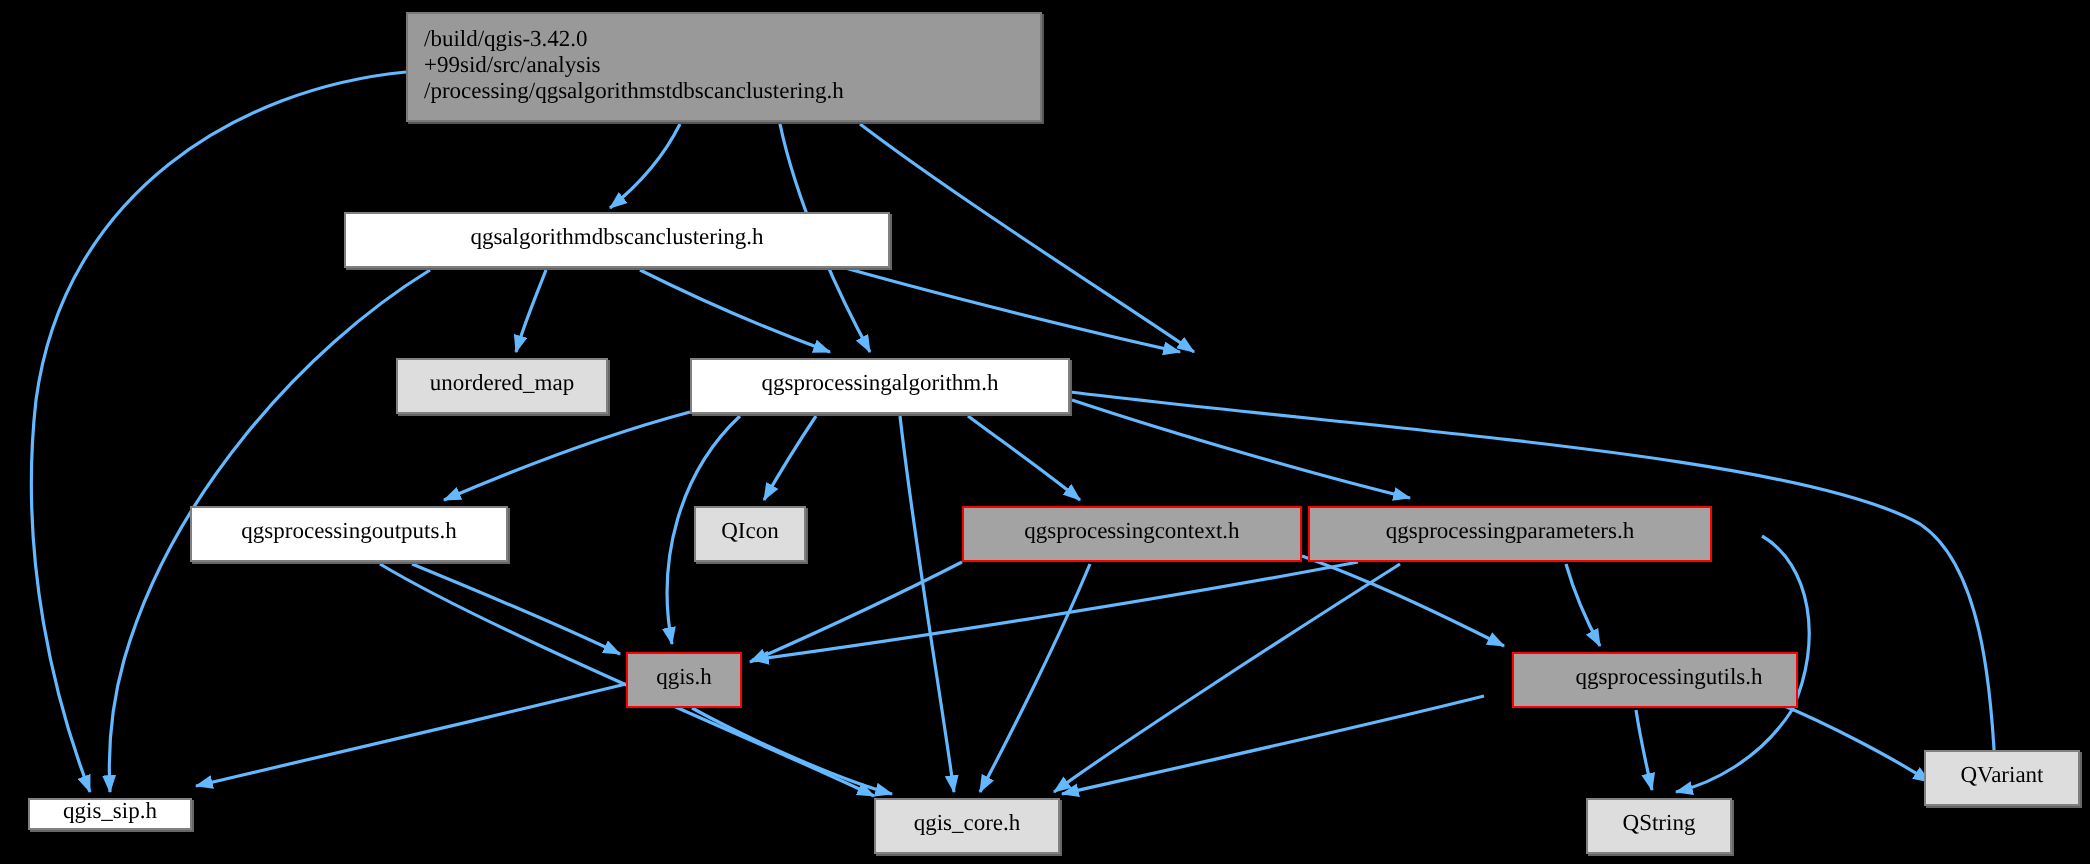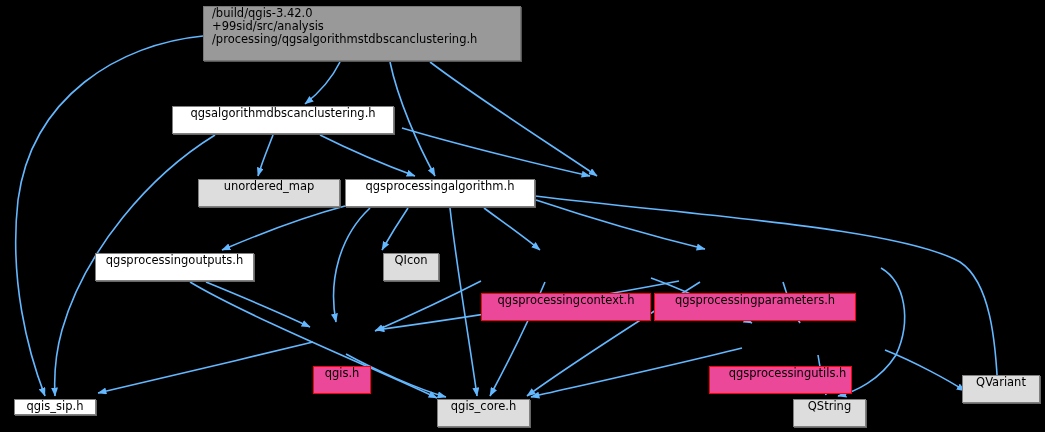--- a/index.html
+++ b/index.html
@@ -1,26 +1,26 @@
 <!DOCTYPE html>
 <html><head>
 <meta charset="utf-8">
 <style>
   html,body{margin:0;padding:0;background:#000;}
   #canvas{position:relative;width:1045px;height:432px;background:#000;
           font-family:"DejaVu Sans","Liberation Sans",sans-serif;overflow:hidden;}
   svg#edges{position:absolute;left:0;top:0;width:1045px;height:432px;}
-  .node{position:absolute;box-sizing:border-box;display:flex;
+  .node{position:absolute;box-sizing:border-box;display:flex;align-items:center;
         justify-content:center;text-align:center;line-height:1.15;
-        font-size:11.5px;color:#000;white-space:pre;}
+        font-size:11.5px;color:#000;white-space:pre;font-family:Liberation Serif, serif;}
   .n-root{background:#999999;border:1px solid #787878;box-shadow:1px 1px 0 #555;
           justify-content:flex-start;text-align:left;padding-left:8px;font-size:11.5px;}
   .n-white{background:#ffffff;border:1px solid #808080;box-shadow:1px 1px 0 #666;}
   .n-grey{background:#dddddd;border:1px solid #808080;box-shadow:1px 1px 0 #666;}
-  .n-red{background:#ec4899;border:1.6px solid #ff0000;margin-top:40px;}
+  .n-red{background:#a3a3a3;border:1.6px solid #ff0000;}
   .lbl{pointer-events:none;}
 </style>
 </head>
 <body>
 
 <div id="canvas">
 
   <svg id="edges" viewBox="0 0 1045 432">
     <defs>
       <marker id="ah" markerWidth="9" markerHeight="7" refX="8.4" refY="3.5" orient="auto" markerUnits="userSpaceOnUse">
@@ -89,54 +89,54 @@
 
     </g>
   </svg>
 
   <div class="node n-root" style="left:203px;top:6px;width:318px;height:55px;">
     <span class="lbl">/build/qgis-3.42.0
 +99sid/src/analysis
 /processing/qgsalgorithmstdbscanclustering.h</span>
   </div>
 
-  <div class="node n-white" style="left:172px;top:106px;width:222px;height:28px;">
+  <div class="node n-white" style="left:172px;top:106px;width:273px;height:28px;">
     <span class="lbl">qgsalgorithmdbscanclustering.h</span>
   </div>
 
-  <div class="node n-grey" style="left:198px;top:179px;width:142px;height:28px;">
+  <div class="node n-grey" style="left:198px;top:179px;width:106px;height:28px;">
     <span class="lbl">unordered_map</span>
   </div>
 
   <div class="node n-white" style="left:345px;top:179px;width:190px;height:28px;">
     <span class="lbl">qgsprocessingalgorithm.h</span>
   </div>
 
 
   <div class="node n-white" style="left:95px;top:253px;width:159px;height:28px;">
     <span class="lbl">qgsprocessingoutputs.h</span>
   </div>
 
-  <div class="node n-grey" style="left:347px;top:253px;width:56px;height:28px;margin-left:36px;">
+  <div class="node n-grey" style="left:347px;top:253px;width:56px;height:28px;">
     <span class="lbl">QIcon</span>
   </div>
 
   <div class="node n-red" style="left:481px;top:253px;width:170px;height:28px;">
     <span class="lbl">qgsprocessingcontext.h</span>
   </div>
 
   <div class="node n-red" style="left:654px;top:253px;width:202px;height:28px;">
     <span class="lbl">qgsprocessingparameters.h</span>
   </div>
 
   <div class="node n-red" style="left:313px;top:326px;width:58px;height:28px;">
     <span class="lbl">qgis.h</span>
   </div>
 
-  <div class="node n-red" style="left:709px;top:326px;width:143px;height:28px;padding-left:14px;">
+  <div class="node n-red" style="left:756px;top:326px;width:143px;height:28px;padding-left:14px;">
     <span class="lbl">qgsprocessingutils.h</span>
   </div>
 
   <div class="node n-white" style="left:14px;top:399px;width:82px;height:16px;">
     <span class="lbl">qgis_sip.h</span>
   </div>
 
   <div class="node n-grey" style="left:793px;top:399px;width:73px;height:28px;">
     <span class="lbl">QString</span>
   </div>

